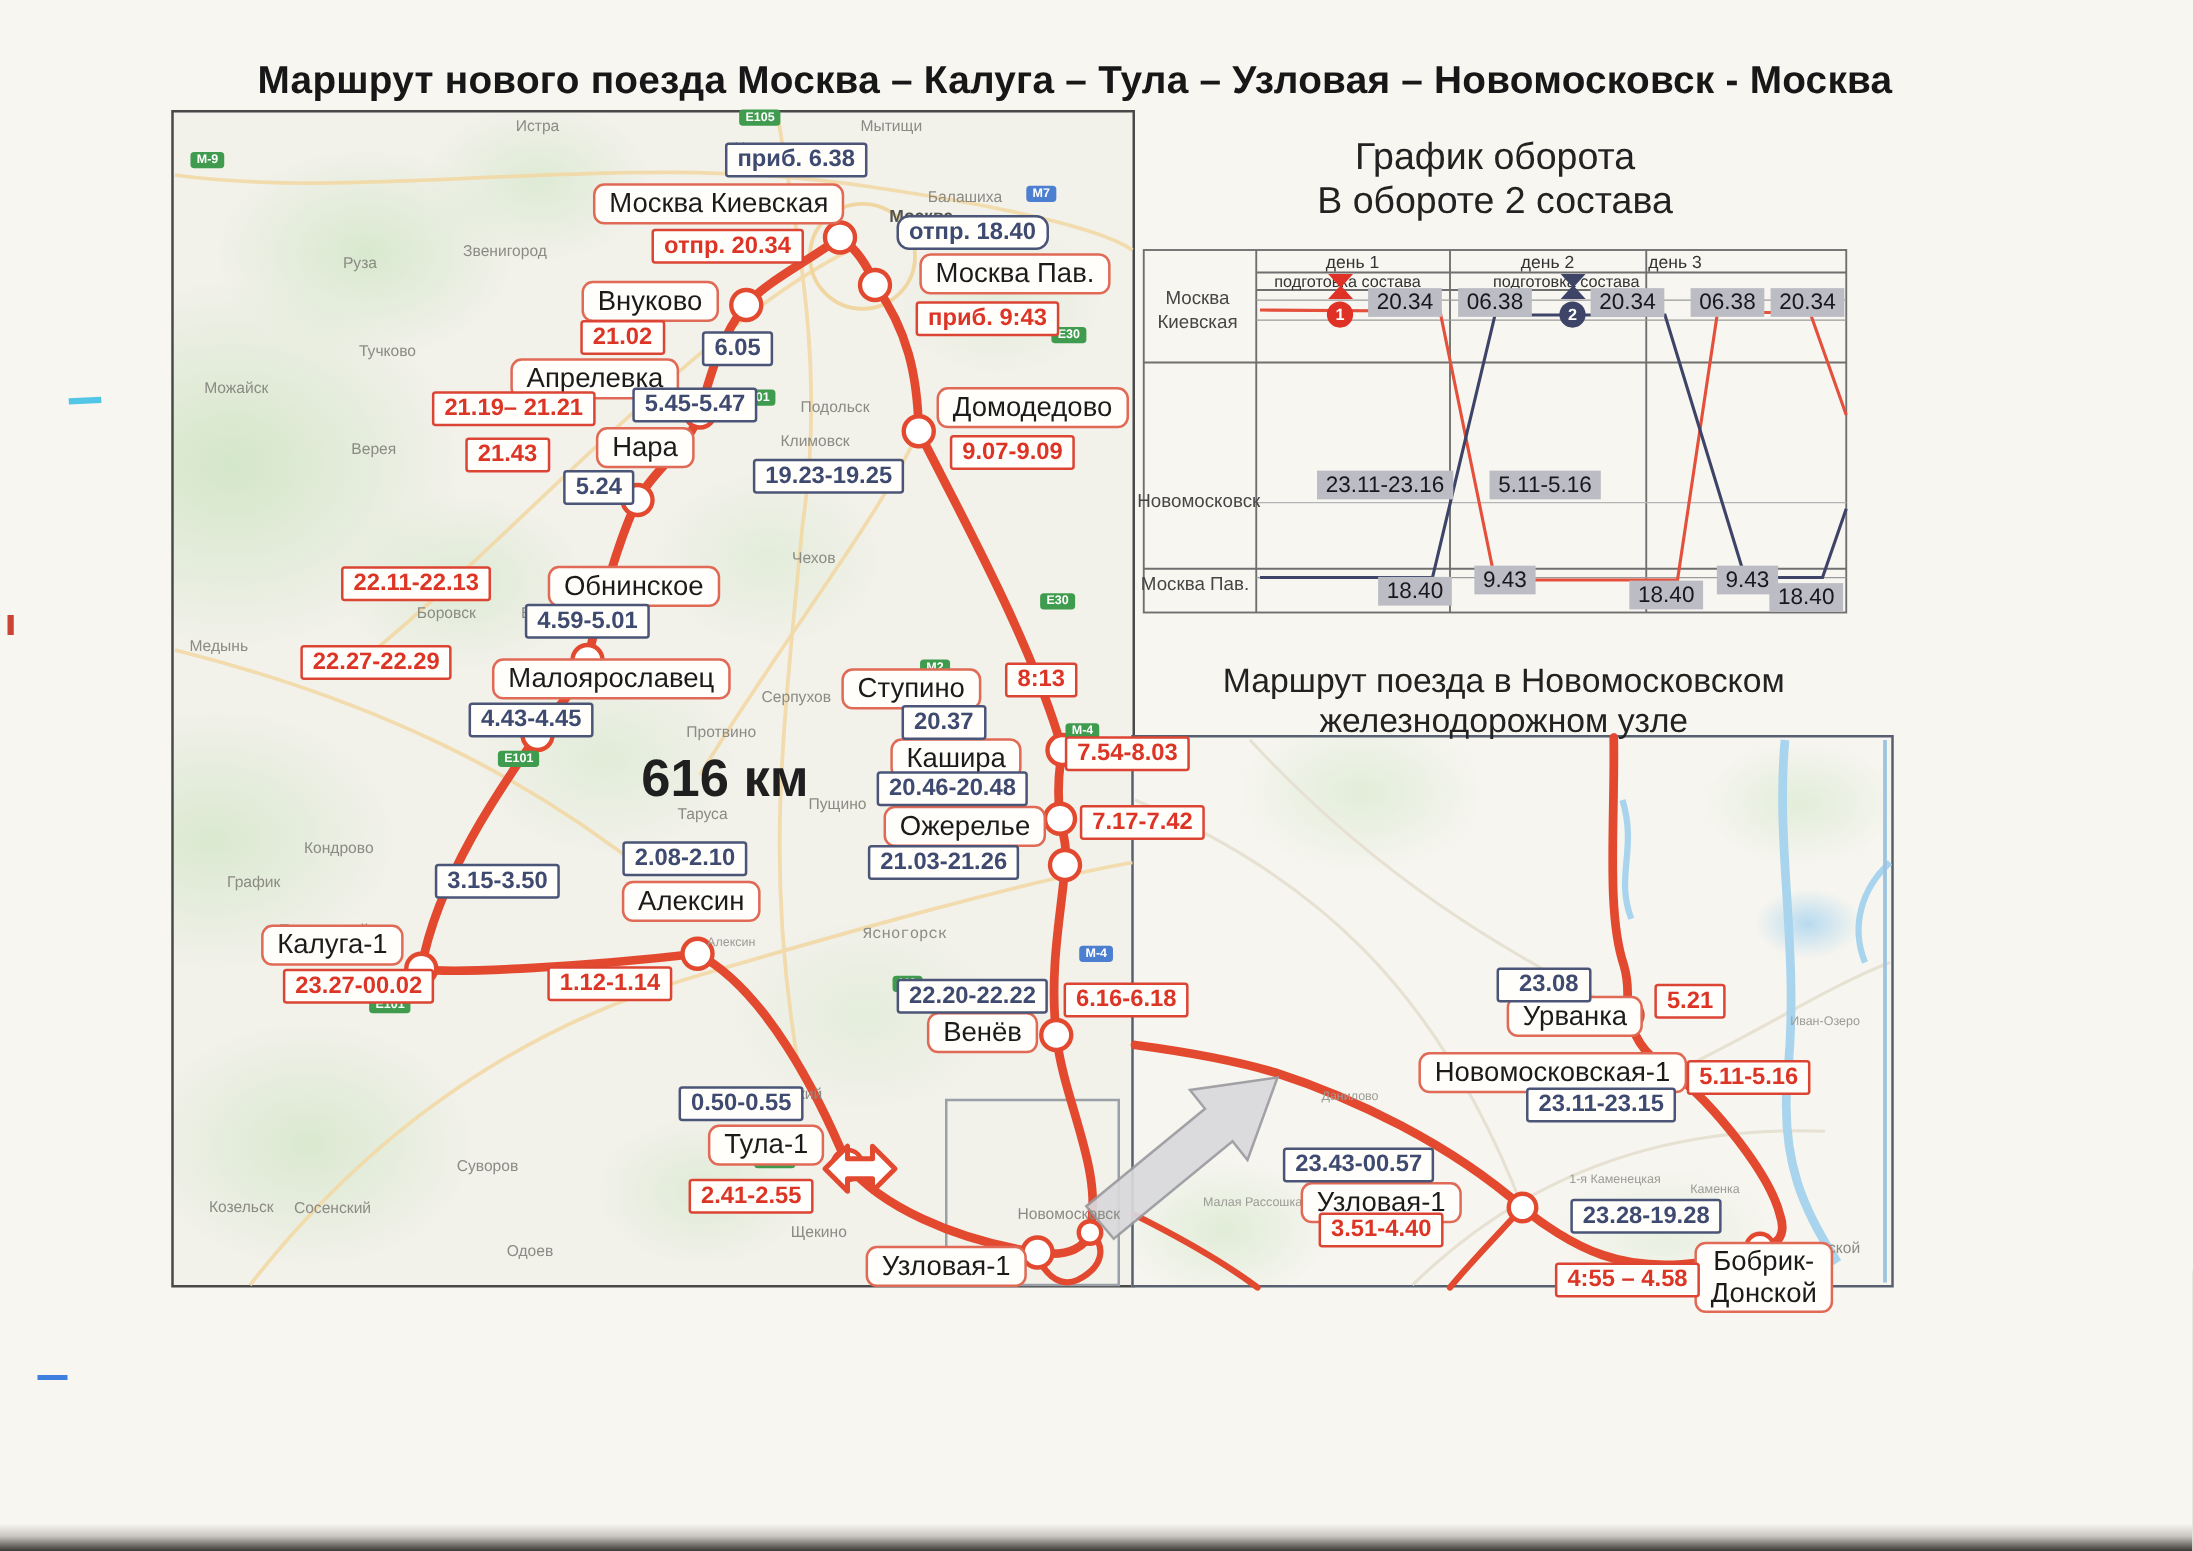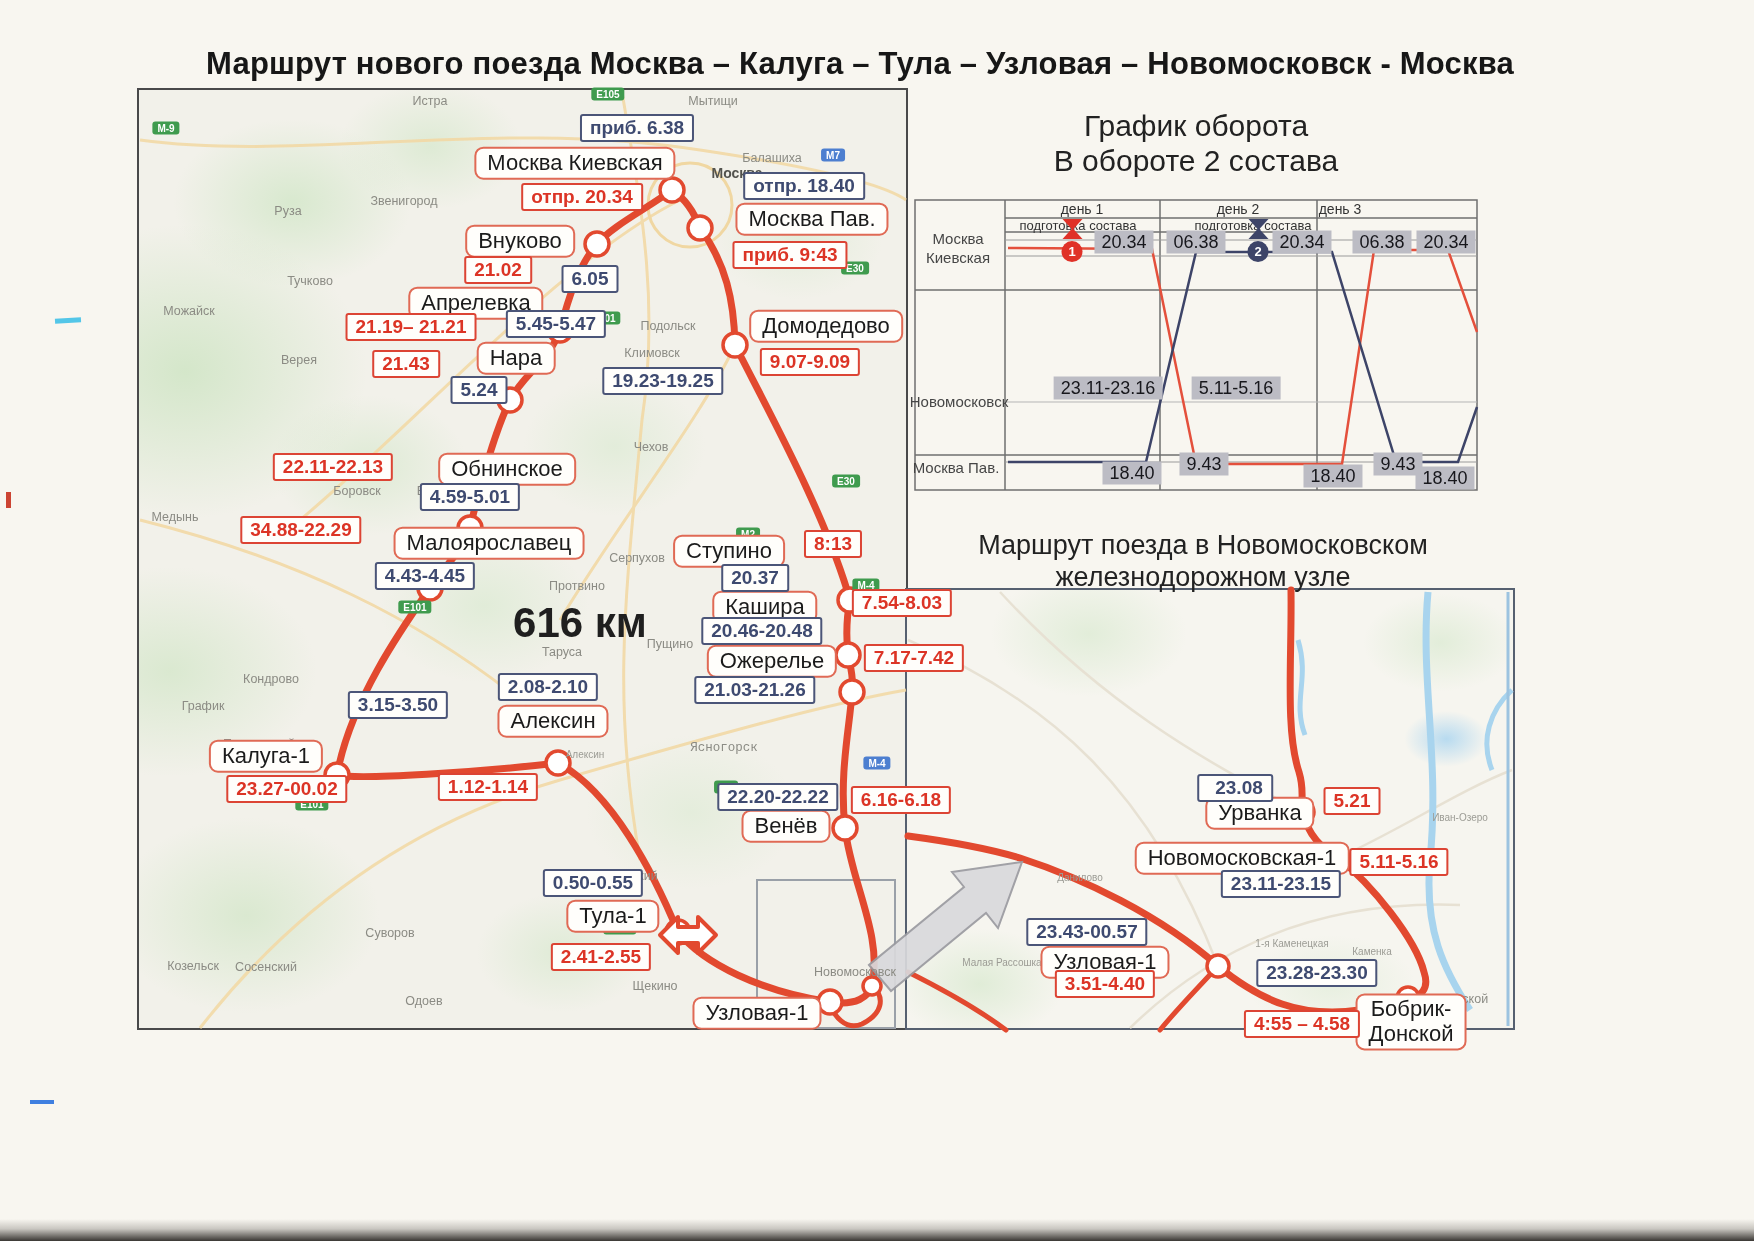--- a/index.html
+++ b/index.html
@@ -265,51 +265,51 @@
       </div>
     <div>
 
     <div class="pos tl red" style="left: 582px; top: 197px;">отпр. 20.34</div>
         <div class="pos tl red" style="left: 790px; top: 255px;">приб. 9:43</div>
         <div class="pos tl red" style="left: 498px; top: 270px;">21.02</div>
         <div class="pos tl red" style="left: 411px; top: 327px;">21.19– 21.21</div>
         <div class="pos tl red" style="left: 406px; top: 364px;">21.43</div>
         <div class="pos tl red" style="left: 810px; top: 362px;">9.07-9.09</div>
         <div class="pos tl red" style="left: 333px; top: 467px;">22.11-22.13</div>
-        <div class="pos tl red" style="left: 301px; top: 530px;">34.88-22.29</div>
+        <div class="pos tl red" style="left: 301px; top: 530px;">22.27-22.29</div>
         <div class="pos tl red" style="left: 833px; top: 544px;">8:13</div>
         <div class="pos tl red" style="left: 902px; top: 603px;">7.54-8.03</div>
         <div class="pos tl red" style="left: 914px; top: 658px;">7.17-7.42</div>
         <div class="pos tl red" style="left: 287px; top: 789px;">23.27-00.02</div>
         <div class="pos tl red" style="left: 488px; top: 787px;">1.12-1.14</div>
         <div class="pos tl red" style="left: 901px; top: 800px;">6.16-6.18</div>
         <div class="pos tl red" style="left: 601px; top: 957px;">2.41-2.55</div>
         <div class="pos tl red" style="left: 1352px; top: 801px;">5.21</div>
         <div class="pos tl red" style="left: 1399px; top: 862px;">5.11-5.16</div>
         <div class="pos tl red" style="left: 1105px; top: 984px;">3.51-4.40</div>
         <div class="pos tl red" style="left: 1302px; top: 1024px;">4:55 – 4.58</div>
         <div class="pos tl dark" style="left: 637px; top: 128px;">приб. 6.38</div>
-        <div class="pos tl dark" style="left: 804px; top: 186px;">отпр. 18.40</div>
+        <div class="pos tl dark" style="left: 778px; top: 186px; border-radius: 10px;">отпр. 18.40</div>
         <div class="pos tl dark" style="left: 590px; top: 279px;">6.05</div>
         <div class="pos tl dark" style="left: 556px; top: 324px;">5.45-5.47</div>
         <div class="pos tl dark" style="left: 479px; top: 390px;">5.24</div>
         <div class="pos tl dark" style="left: 663px; top: 381px;">19.23-19.25</div>
         <div class="pos tl dark" style="left: 470px; top: 497px;">4.59-5.01</div>
         <div class="pos tl dark" style="left: 425px; top: 576px;">4.43-4.45</div>
         <div class="pos tl dark" style="left: 755px; top: 578px;">20.37</div>
         <div class="pos tl dark" style="left: 762px; top: 631px;">20.46-20.48</div>
         <div class="pos tl dark" style="left: 755px; top: 690px;">21.03-21.26</div>
         <div class="pos tl dark" style="left: 548px; top: 687px;">2.08-2.10</div>
         <div class="pos tl dark" style="left: 398px; top: 705px;">3.15-3.50</div>
         <div class="pos tl dark" style="left: 778px; top: 797px;">22.20-22.22</div>
         <div class="pos tl dark" style="left: 593px; top: 883px;">0.50-0.55</div>
         <div class="pos tl dark" style="left: 1235px; top: 788px; padding-left: 16px;">23.08</div>
         <div class="pos tl dark" style="left: 1281px; top: 884px;">23.11-23.15</div>
         <div class="pos tl dark" style="left: 1087px; top: 932px;">23.43-00.57</div>
-        <div class="pos tl dark" style="left: 1317px; top: 973px;">23.28-23.30</div>
+        <div class="pos tl dark" style="left: 1317px; top: 973px;">23.28-19.28</div>
       </div>
 
     <div>
 
     <div class="pos dayh" style="left: 1082px; top: 209px;">день 1</div>
         <div class="pos dayh" style="left: 1238px; top: 209px;">день 2</div>
         <div class="pos dayh" style="left: 1340px; top: 209px;">день 3</div>
       </div>
     <div>
 

